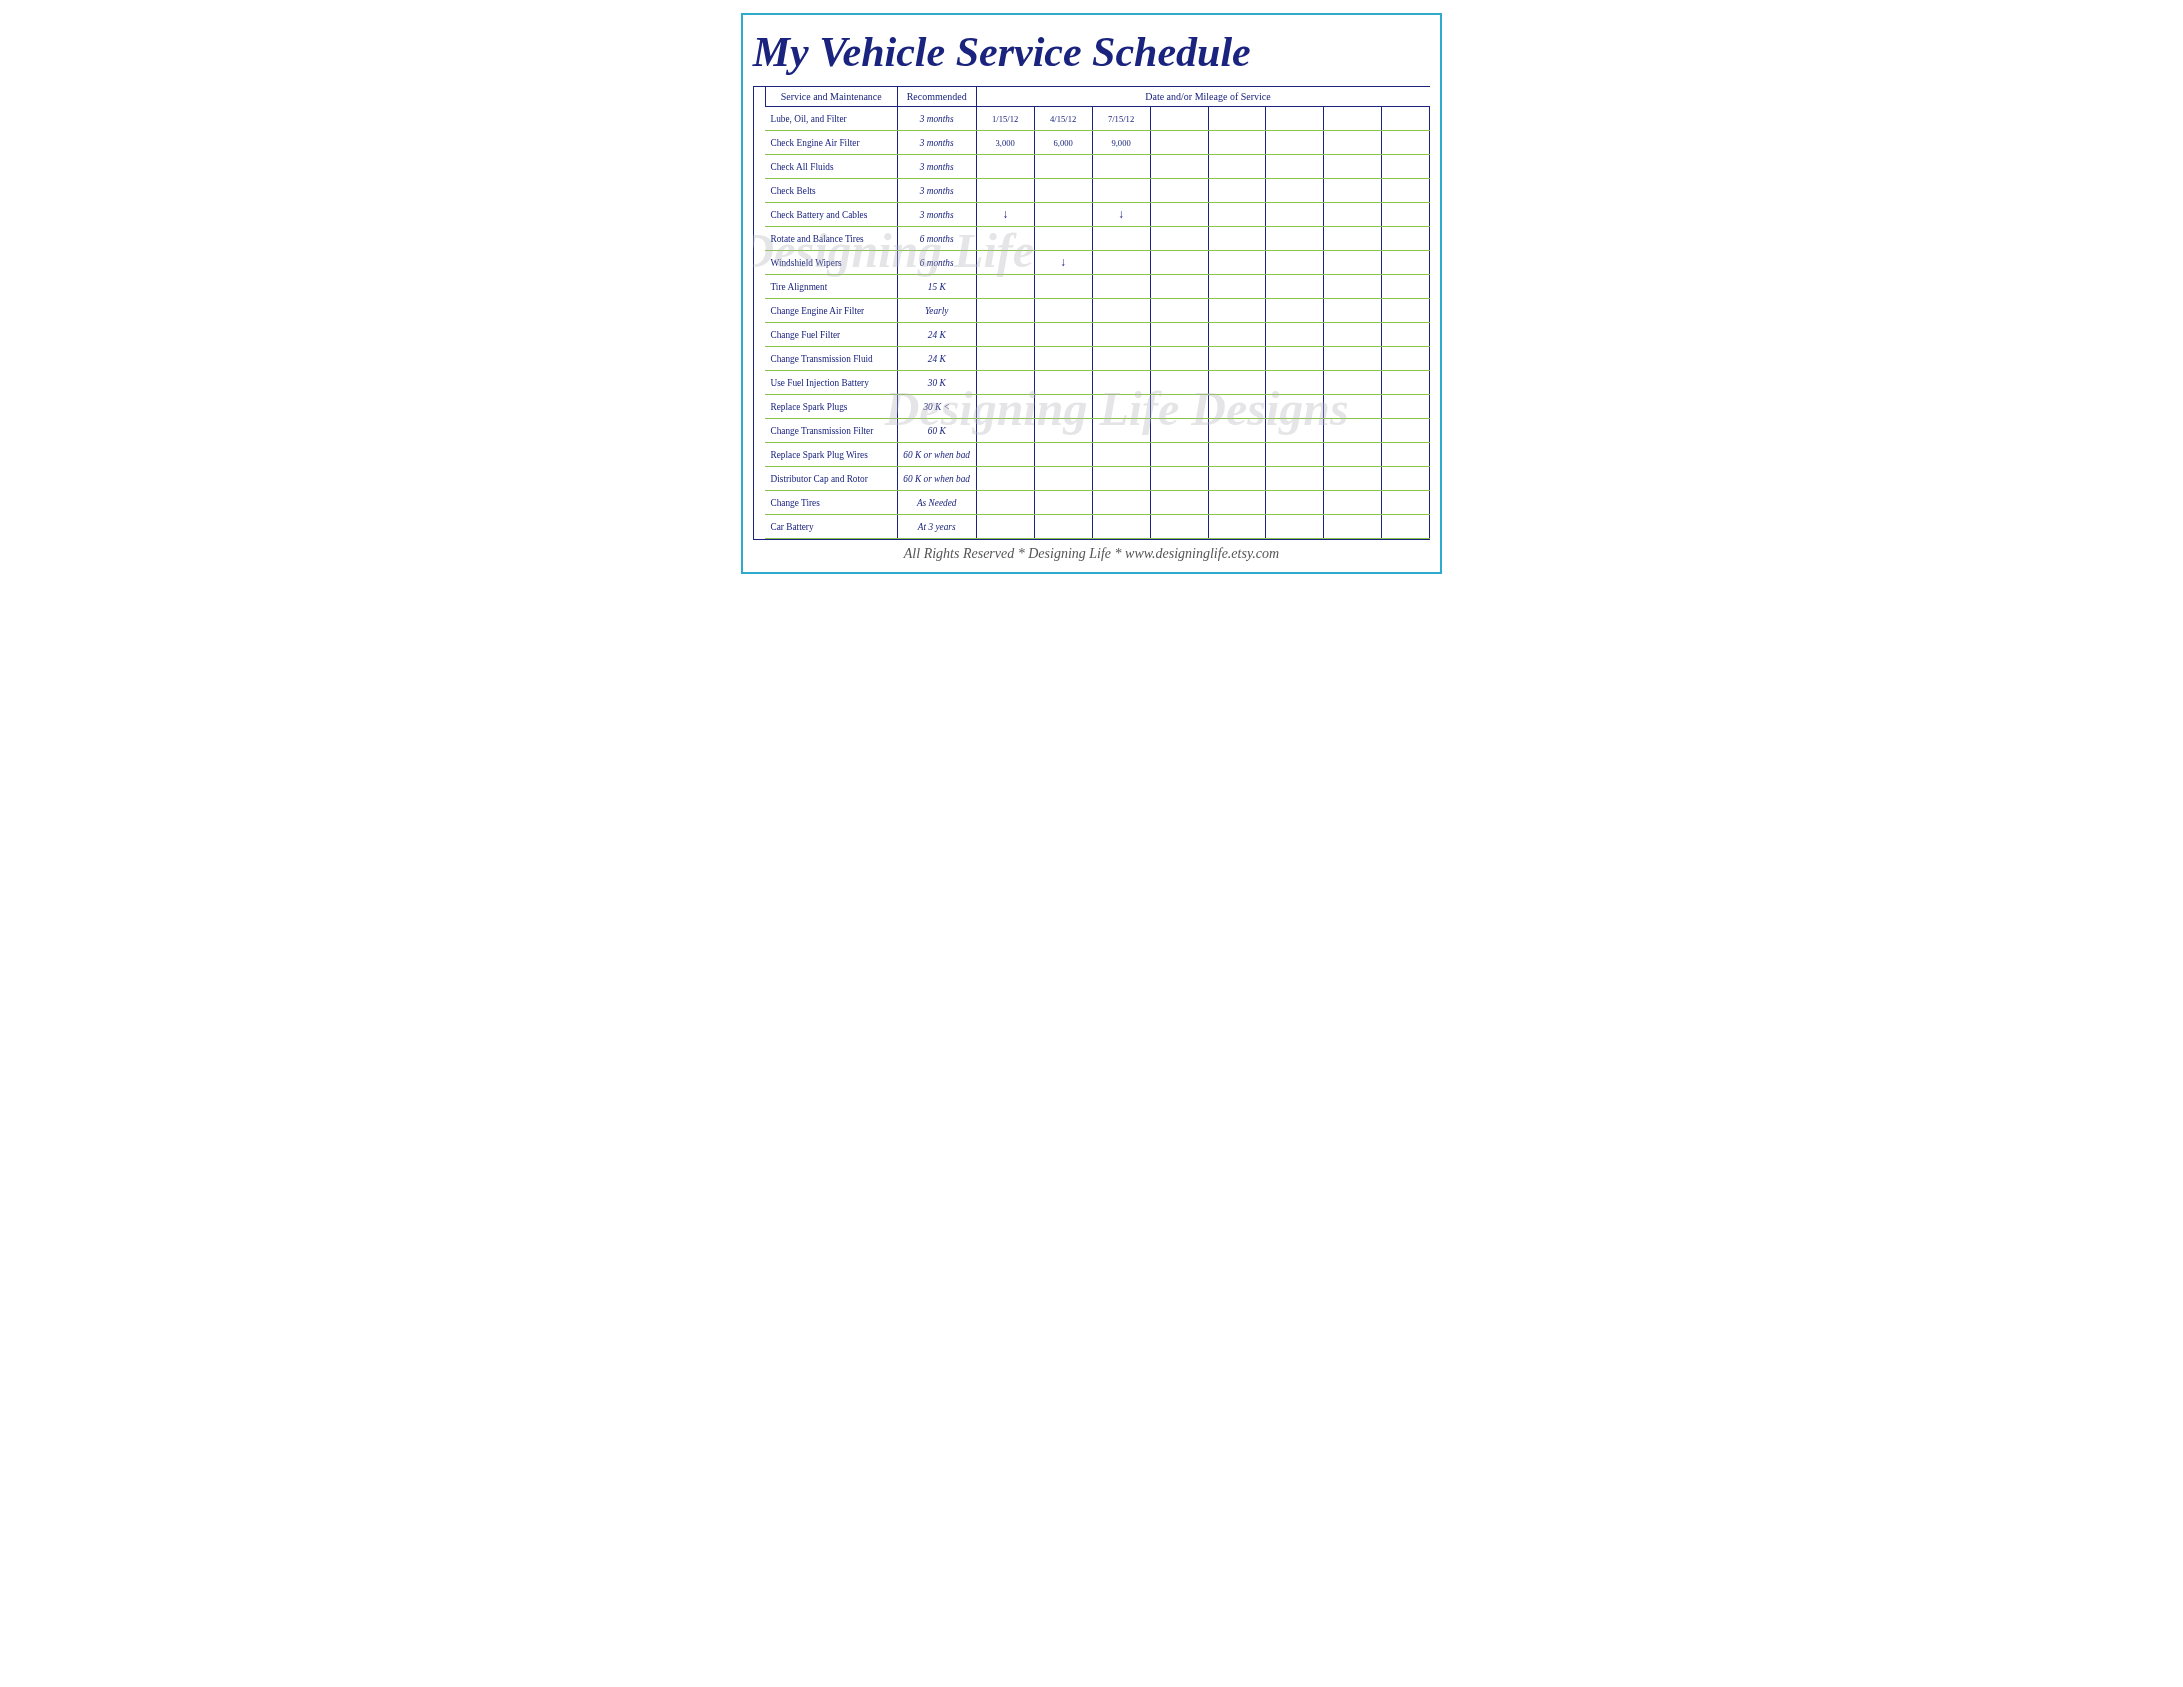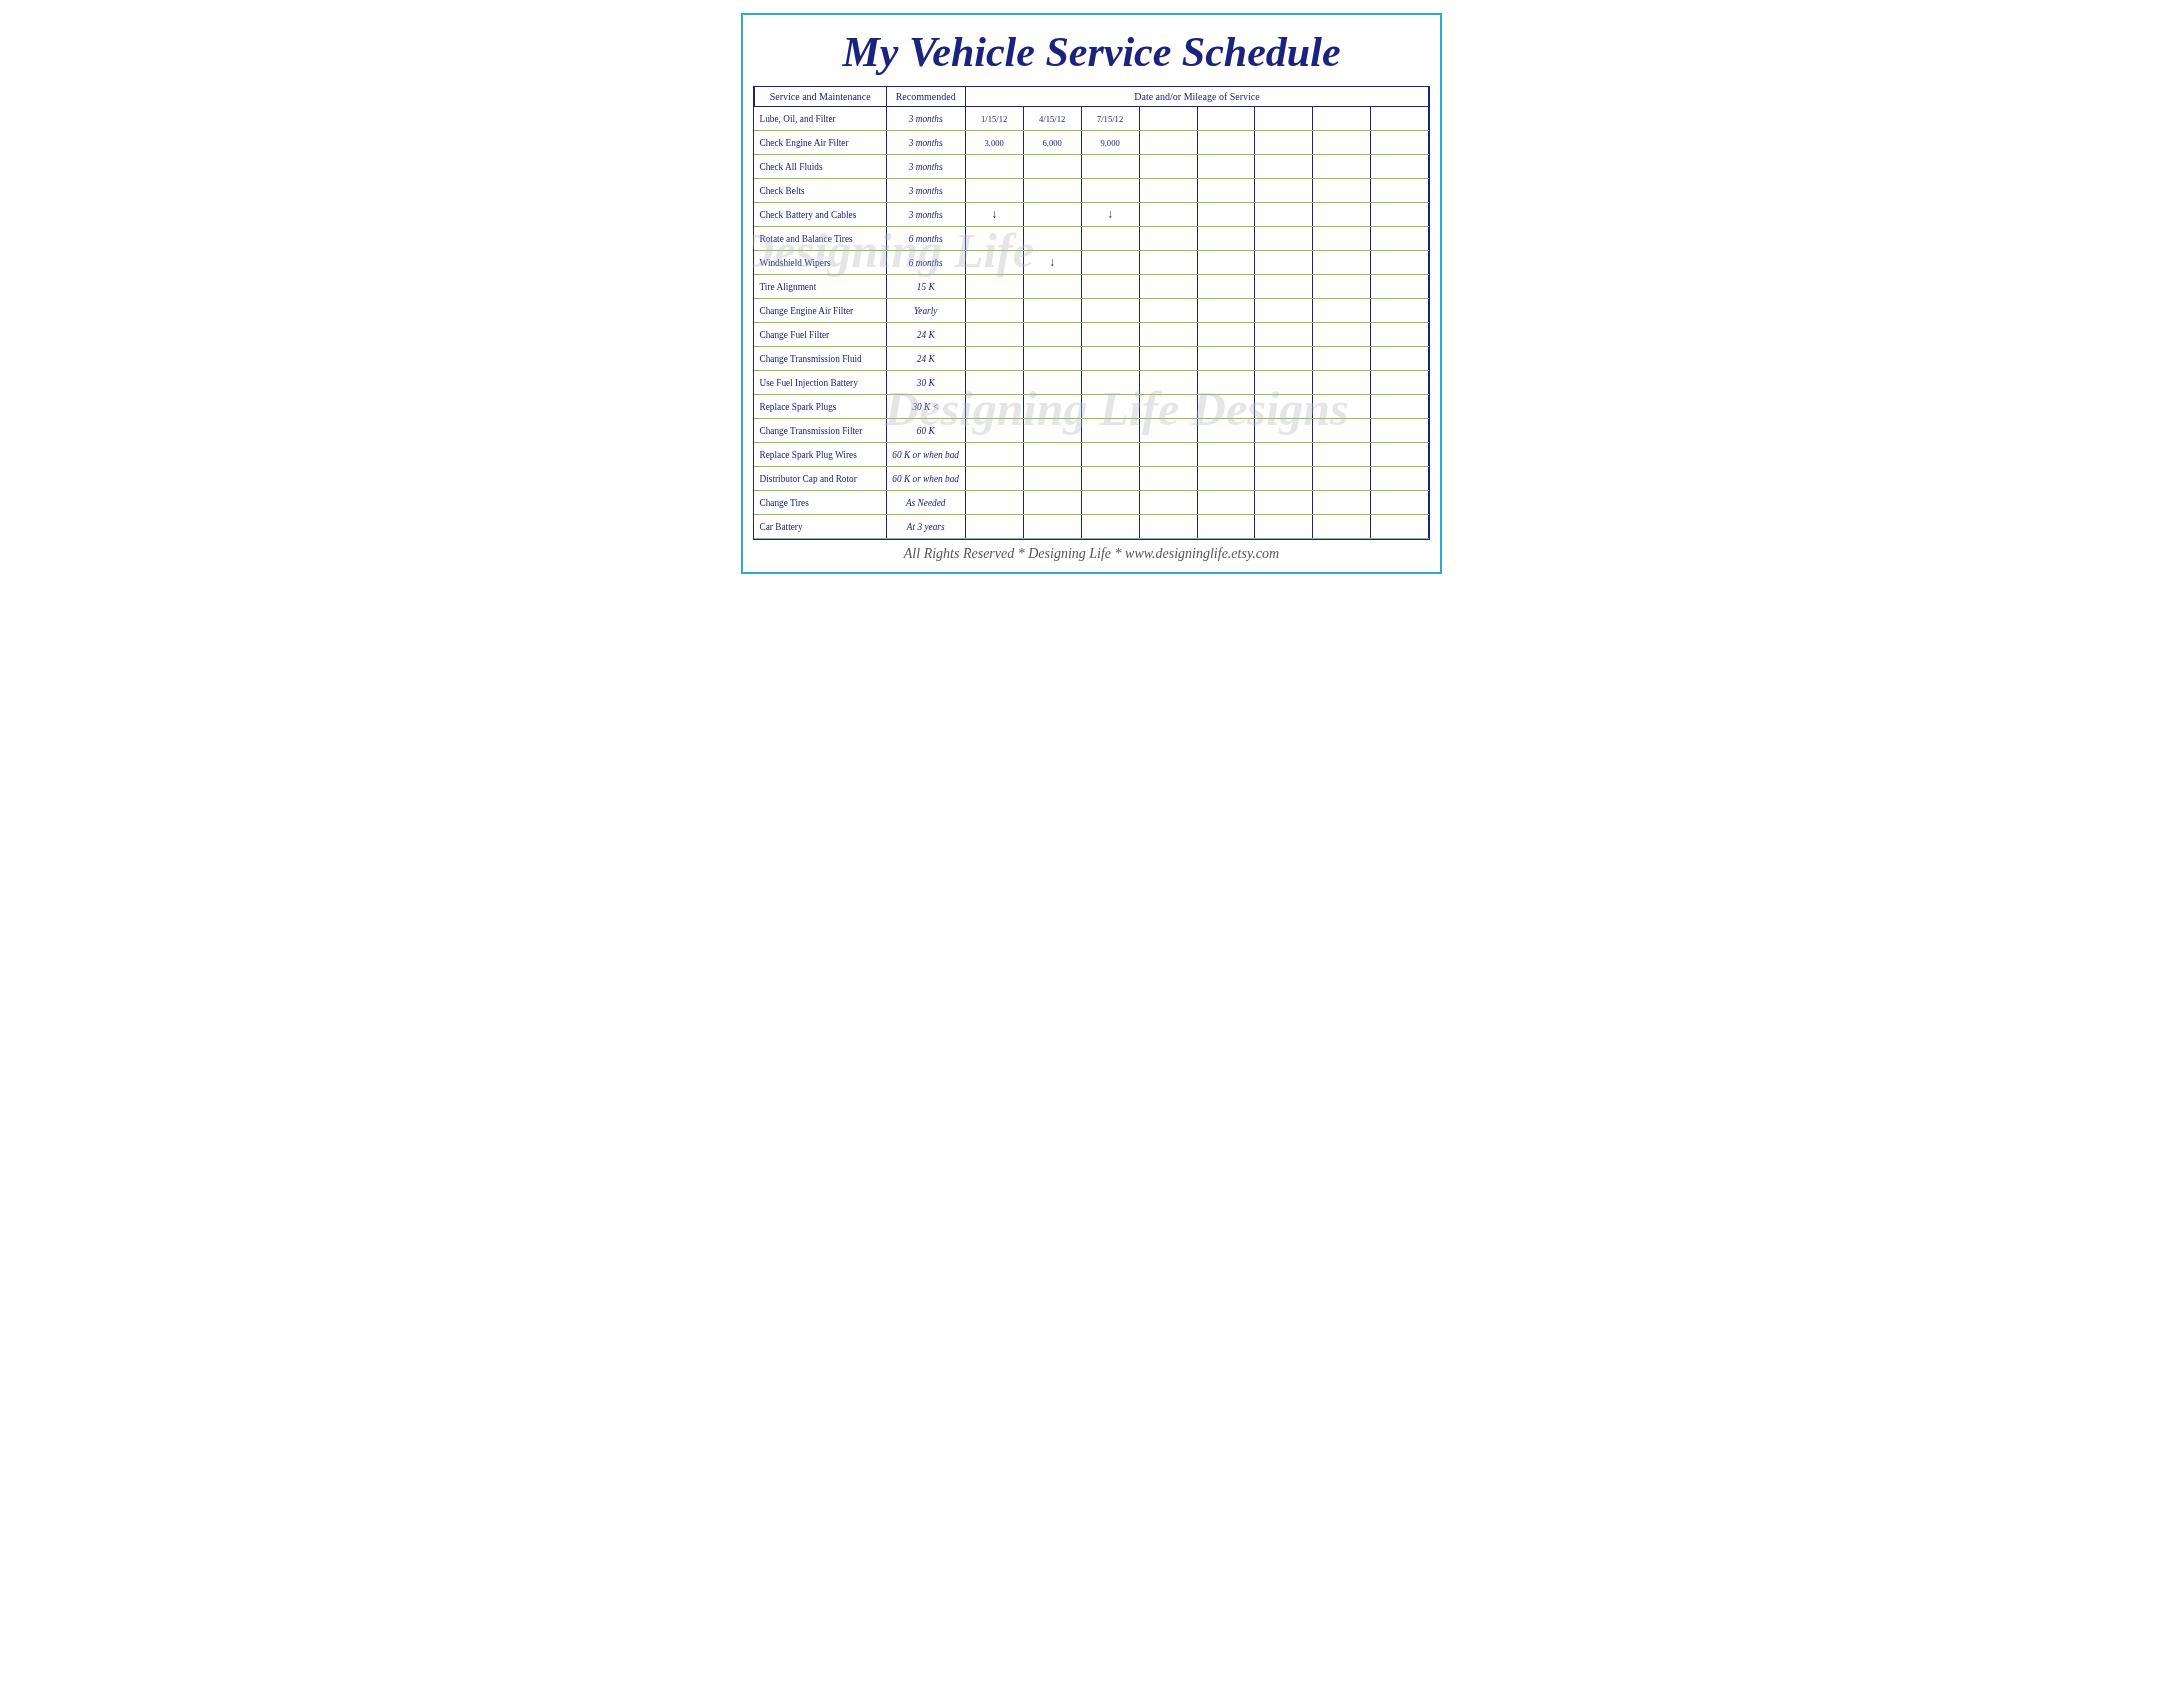--- a/index.html
+++ b/index.html
@@ -12,38 +12,38 @@
       padding: 13.2px;
     }
 
     .page {
       background: #fff;
       border: 2px solid #2eaacc;
       padding: 6.6px 10px 10px 10px;
     }
 
     .title {
-      text-align: center;
       font-family: 'Palatino Linotype', Palatino, 'Book Antiqua', serif;
       font-size: 42px;
       color: #1a237e;
       font-weight: bold;
       padding: 6.6px 0 10px 0;
       font-style: italic;
     }
 
     .table-wrapper {
       border: 1.3px solid #1a237e;
       width: 100%;
     }
 
     table {
       width: 100%;
       border-collapse: collapse;
       table-layout: fixed;
+      margin-left: 11px;
     }
 
     table thead tr th {
       border: 1px solid #1a237e;
       padding: 4px 2.6px;
       font-size: 10px;
       font-family: Georgia, serif;
       color: #1a237e;
       background: #fff;
       font-weight: normal;

